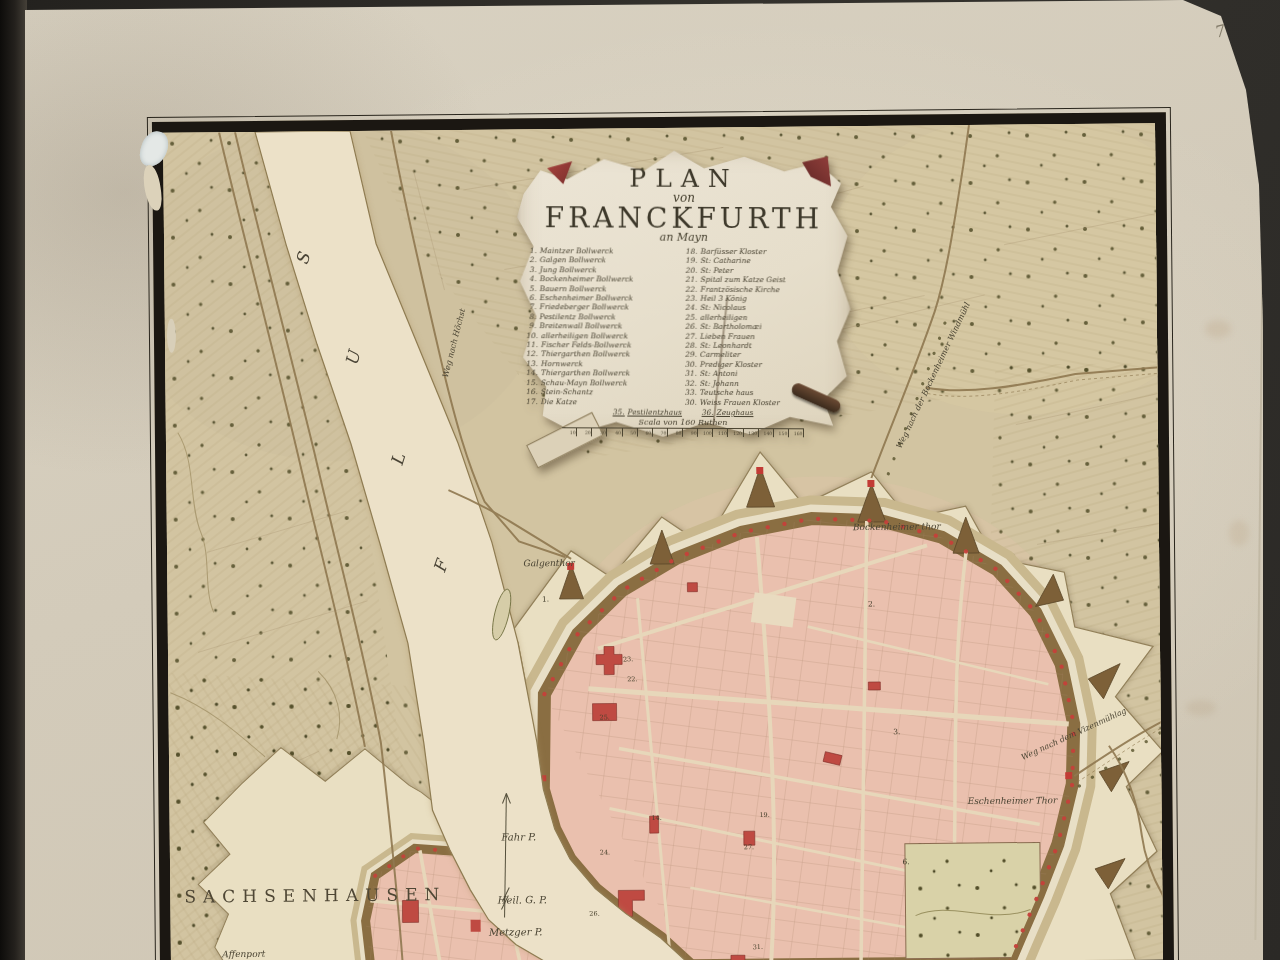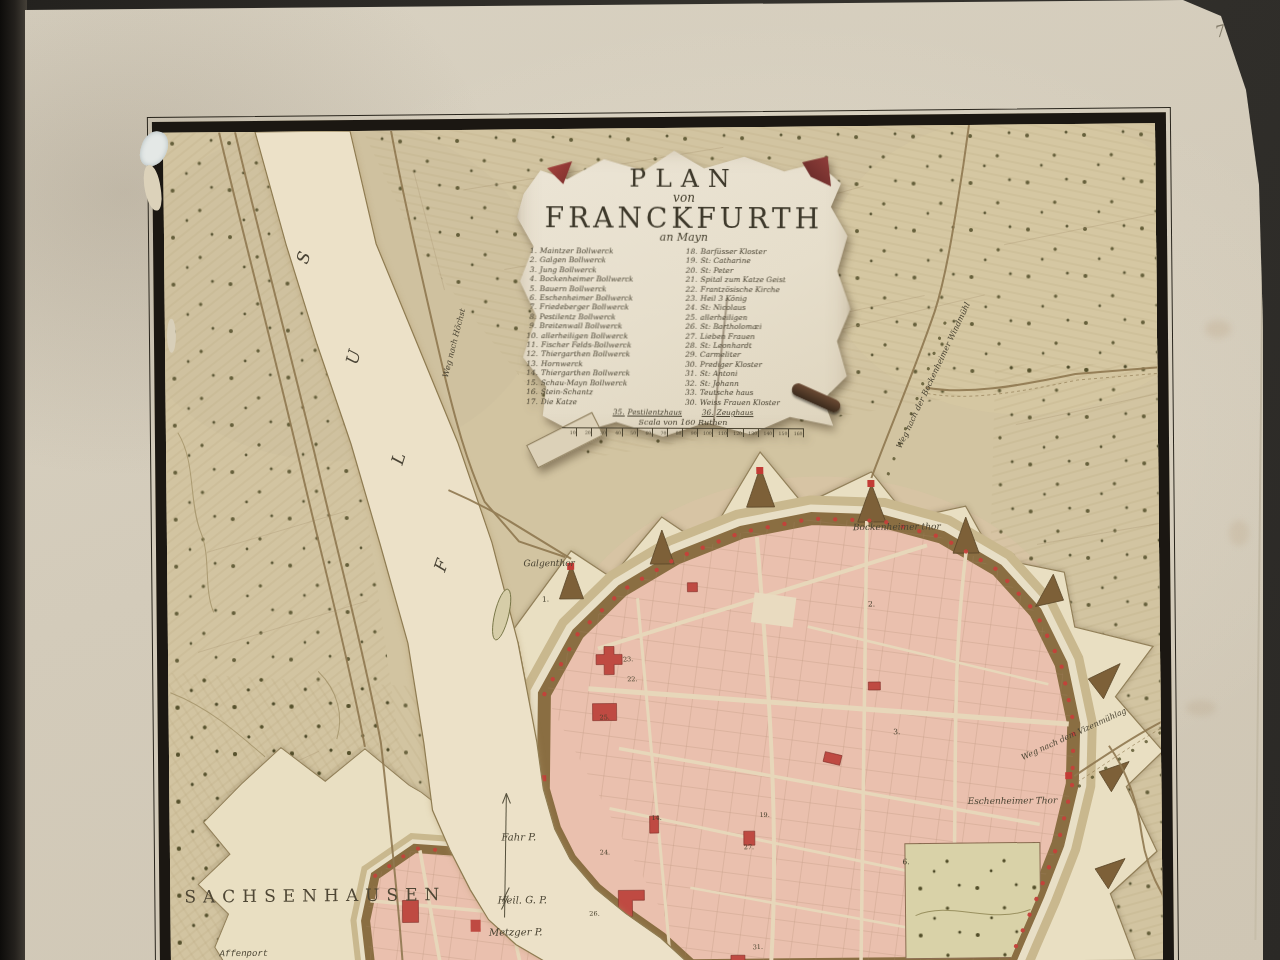--- a/index.html
+++ b/index.html
@@ -268,21 +268,21 @@
           </g>
 
           <g stroke="#55503c" stroke-width="1" fill="none">
             <path d="M334,788 L337,664"></path>
             <path d="M337,664 L333,674 M337,664 L341,674"></path>
             <path d="M331,780 L338,766 M332,772 L339,758"></path>
           </g>
         </svg>
 
         <div class="lbl sach" style="left:145px;top:764px;">SACHSENHAUSEN</div>
-        <div class="lbl it tiny" style="left:73px;top:822px;font-family:Liberation Mono, monospace;">Affenport</div>
+        <div class="lbl it tiny" style="left:73px;top:822px;">Affenport</div>
         <div class="lbl it tiny" style="left:382px;top:390px;margin-top:44px;">Galgenthor</div>
         <div class="lbl it tiny" style="left:730px;top:377px;margin-top:24px;">Bockenheimer thor</div>
         <div class="lbl it tiny" style="left:843px;top:676px;">Eschenheimer Thor</div>
         <div class="lbl gate it" style="left:349px;top:708px;">Fahr P.</div>
         <div class="lbl gate it" style="left:352px;top:751px;margin-top:20px;">Heil. G. P.</div>
         <div class="lbl gate it" style="left:345px;top:795px;margin-top:8px;">Metzger P.</div>
         <div class="lbl riverL" style="left:139px;top:126px;transform:translate(-50%,-50%) rotate(-70deg);">S</div>
         <div class="lbl riverL" style="left:188px;top:226px;transform:translate(-50%,-50%) rotate(-74deg);">U</div>
         <div class="lbl riverL" style="left:232px;top:328px;transform:translate(-50%,-50%) rotate(-72deg);">L</div>
         <div class="lbl riverL" style="left:274px;top:435px;transform:translate(-50%,-50%) rotate(-70deg);">F</div>

